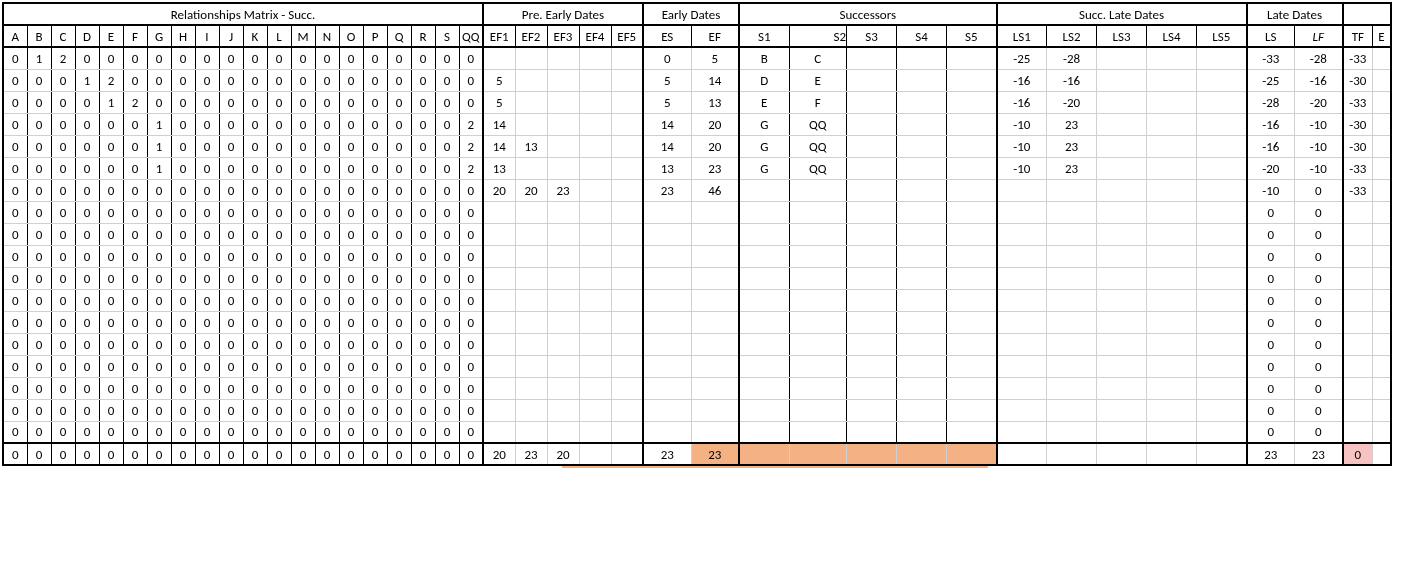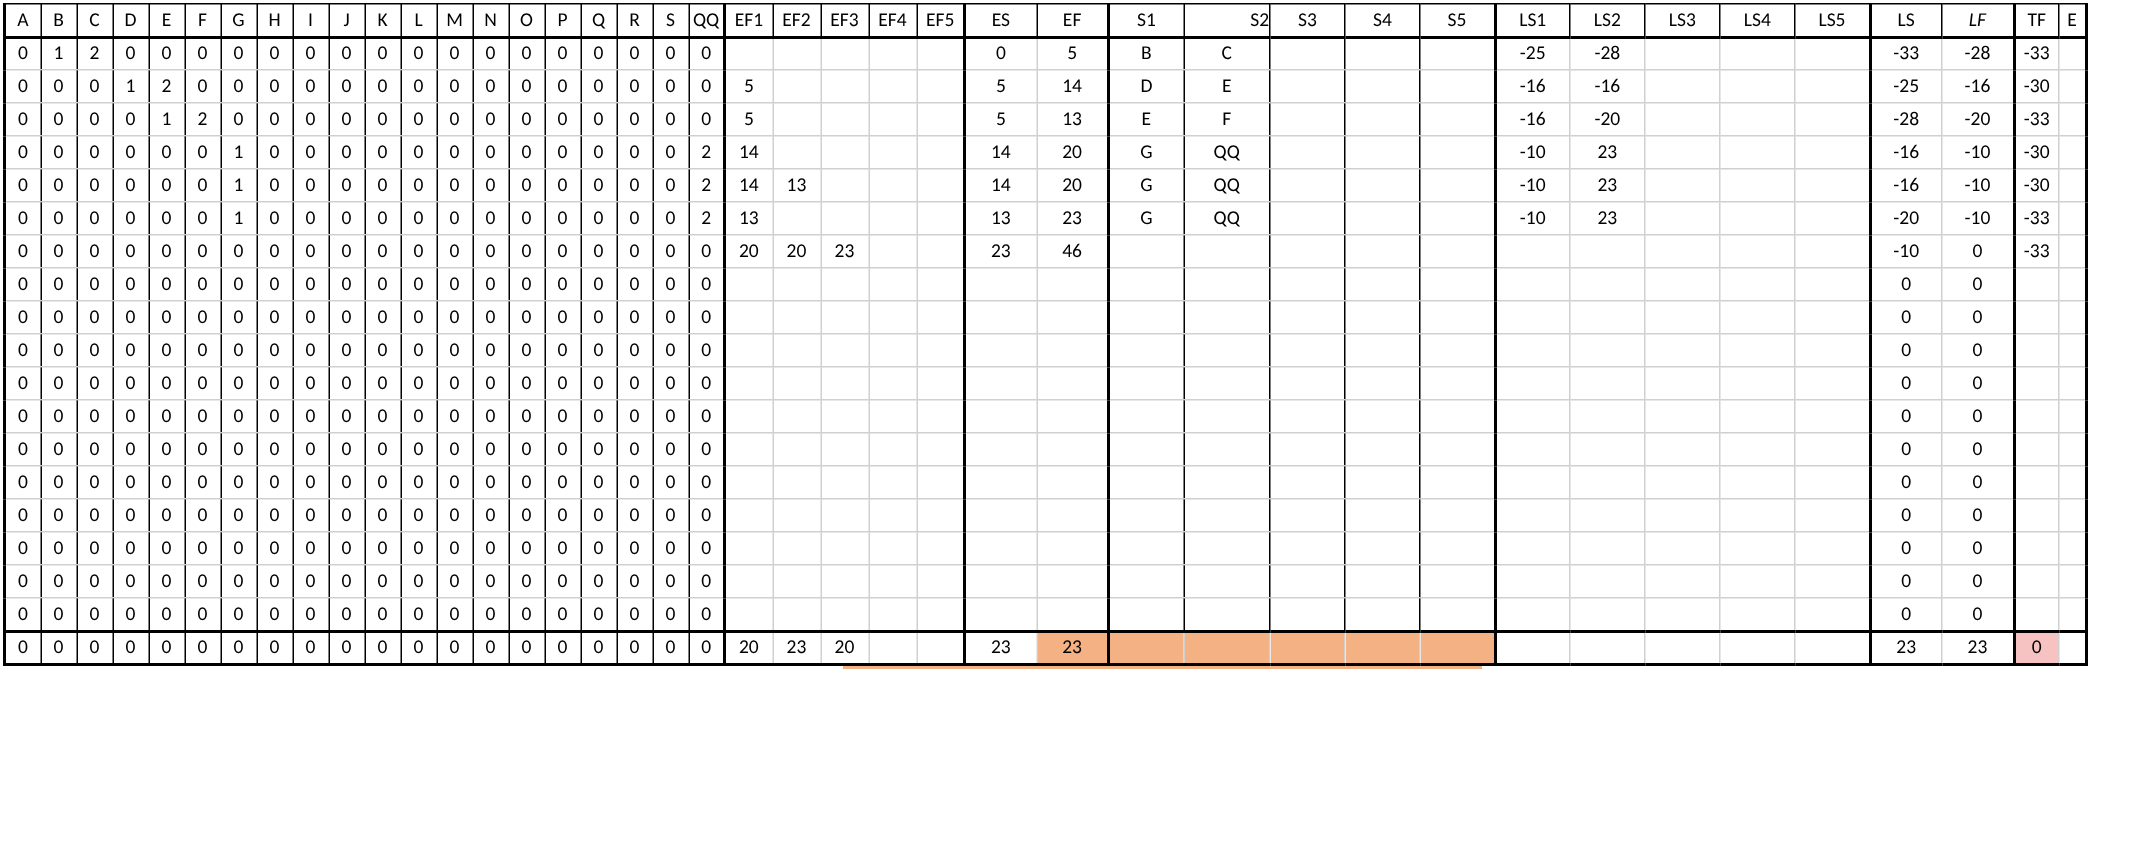--- a/index.html
+++ b/index.html
@@ -93,20 +93,29 @@
       <col class="ls">
       <col class="ls">
       <col class="ls">
       <col class="ls">
       <col class="late">
       <col class="late">
       <col class="tf">
       <col class="extra">
     </colgroup>
   <thead>
+    <tr id="group-row">
+        <th colspan="20" class="grp-hdr thick-top thick-bottom thick-left thick-right">Relationships Matrix - Succ.</th>
+        <th colspan="5" class="grp-hdr thick-top thick-bottom thick-right">Pre. Early Dates</th>
+        <th colspan="2" class="grp-hdr thick-top thick-bottom thick-right">Early Dates</th>
+        <th colspan="5" class="grp-hdr thick-top thick-bottom thick-right">Successors</th>
+        <th colspan="5" class="grp-hdr thick-top thick-bottom thick-right">Succ. Late Dates</th>
+        <th colspan="2" class="grp-hdr thick-top thick-bottom thick-right">Late Dates</th>
+        <th colspan="2" class="grp-hdr thick-top thick-bottom thick-right"></th>
+      </tr>
     <tr id="col-row">
         <th class="thick-bottom  thick-left" style="border-width: 1px 1px 2px; border-style: solid; border-color: rgb(0, 0, 0); border-image: initial;">A</th>
         <th class="thick-bottom " style="border-width: 1px 1px 2px; border-style: solid; border-color: rgb(0, 0, 0); border-image: initial;">B</th>
         <th class="thick-bottom " style="border-width: 1px 1px 2px; border-style: solid; border-color: rgb(0, 0, 0); border-image: initial;">C</th>
         <th class="thick-bottom " style="border-width: 1px 1px 2px; border-style: solid; border-color: rgb(0, 0, 0); border-image: initial;">D</th>
         <th class="thick-bottom " style="border-width: 1px 1px 2px; border-style: solid; border-color: rgb(0, 0, 0); border-image: initial;">E</th>
         <th class="thick-bottom " style="border-width: 1px 1px 2px; border-style: solid; border-color: rgb(0, 0, 0); border-image: initial;">F</th>
         <th class="thick-bottom " style="border-width: 1px 1px 2px; border-style: solid; border-color: rgb(0, 0, 0); border-image: initial;">G</th>
         <th class="thick-bottom " style="border-width: 1px 1px 2px; border-style: solid; border-color: rgb(0, 0, 0); border-image: initial;">H</th>
         <th class="thick-bottom " style="border-width: 1px 1px 2px; border-style: solid; border-color: rgb(0, 0, 0); border-image: initial;">I</th>

